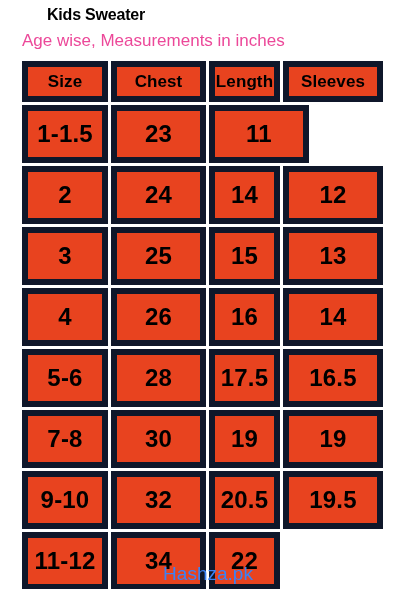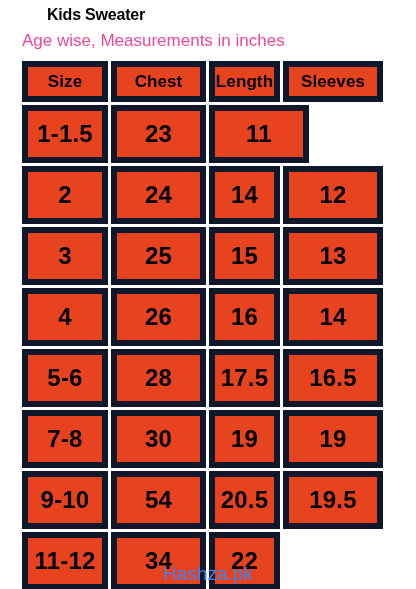--- a/index.html
+++ b/index.html
@@ -158,21 +158,21 @@
 
     <div class="row data-row">
       <div class="cell col-0">7-8</div>
       <div class="cell col-1">30</div>
       <div class="cell col-2">19</div>
       <div class="cell col-3">19</div>
     </div>
 
     <div class="row data-row">
       <div class="cell col-0">9-10</div>
-      <div class="cell col-1">54</div>
+      <div class="cell col-1">32</div>
       <div class="cell col-2">20.5</div>
       <div class="cell col-3">19.5</div>
     </div>
 
     <div class="row data-row">
       <div class="cell col-0">11-12</div>
       <div class="cell col-1">34</div>
       <div class="cell col-2">22</div>
     </div>
 

